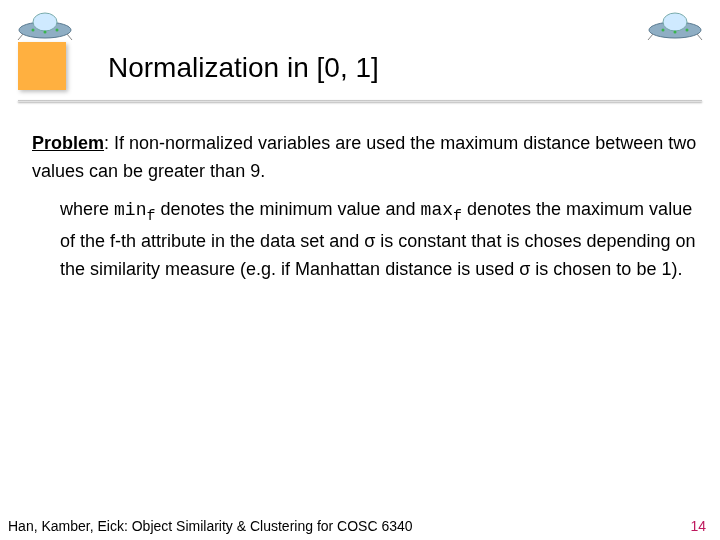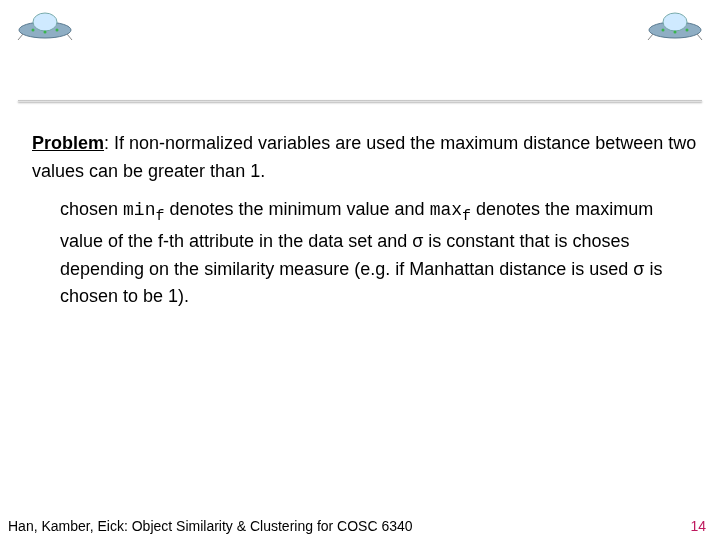--- a/index.html
+++ b/index.html
@@ -119,32 +119,36 @@
       <ellipse cx="30" cy="22" rx="26" ry="8" fill="#8faec4" stroke="#5a7a90"></ellipse>
       <ellipse cx="30" cy="14" rx="12" ry="9" fill="#cfeaff" stroke="#7aa"></ellipse>
       <line x1="8" y1="26" x2="3" y2="32" stroke="#888"></line>
       <line x1="52" y1="26" x2="57" y2="32" stroke="#888"></line>
       <circle cx="18" cy="22" r="1.5" fill="#39b54a"></circle>
       <circle cx="30" cy="24" r="1.5" fill="#39b54a"></circle>
       <circle cx="42" cy="22" r="1.5" fill="#39b54a"></circle>
     </svg>
   </div>
 
+  <div class="title-block">
+    <div class="orange-box"></div>
+    <div class="title-text">Normalization in [0, 1]</div>
+  </div>
   <div class="title-underline"></div>
 
   <div class="body">
 
     <div class="para">
-      <span class="label">Problem</span><span>: If non-normalized variables are used the maximum distance between two values can be greater than 1.</span>
+      <span class="label">Problem</span><span>: If non-normalized variables are used the maximum distance between two values can be greater than 9.</span>
     </div>
 
 
 
     <div class="para indent1">
-      <span>chosen </span><span class="serif">min</span><sub class="serif">f</sub><span> denotes the minimum value and </span><span class="serif">max</span><sub class="serif">f</sub><span> denotes the maximum value of the f-th attribute in the data set and σ is constant that is choses depending on the similarity measure (e.g. if Manhattan distance is used σ is chosen to be 1).</span>
+      <span>where </span><span class="serif">min</span><sub class="serif">f</sub><span> denotes the minimum value and </span><span class="serif">max</span><sub class="serif">f</sub><span> denotes the maximum value of the f-th attribute in the data set and σ is constant that is choses depending on the similarity measure (e.g. if Manhattan distance is used σ is chosen to be 1).</span>
     </div>
 
   </div>
 
   <div class="footer">Han, Kamber, Eick: Object Similarity &amp; Clustering for COSC 6340</div>
   <div class="pagenum">14</div>
 
 </div>
 
 </body></html>

